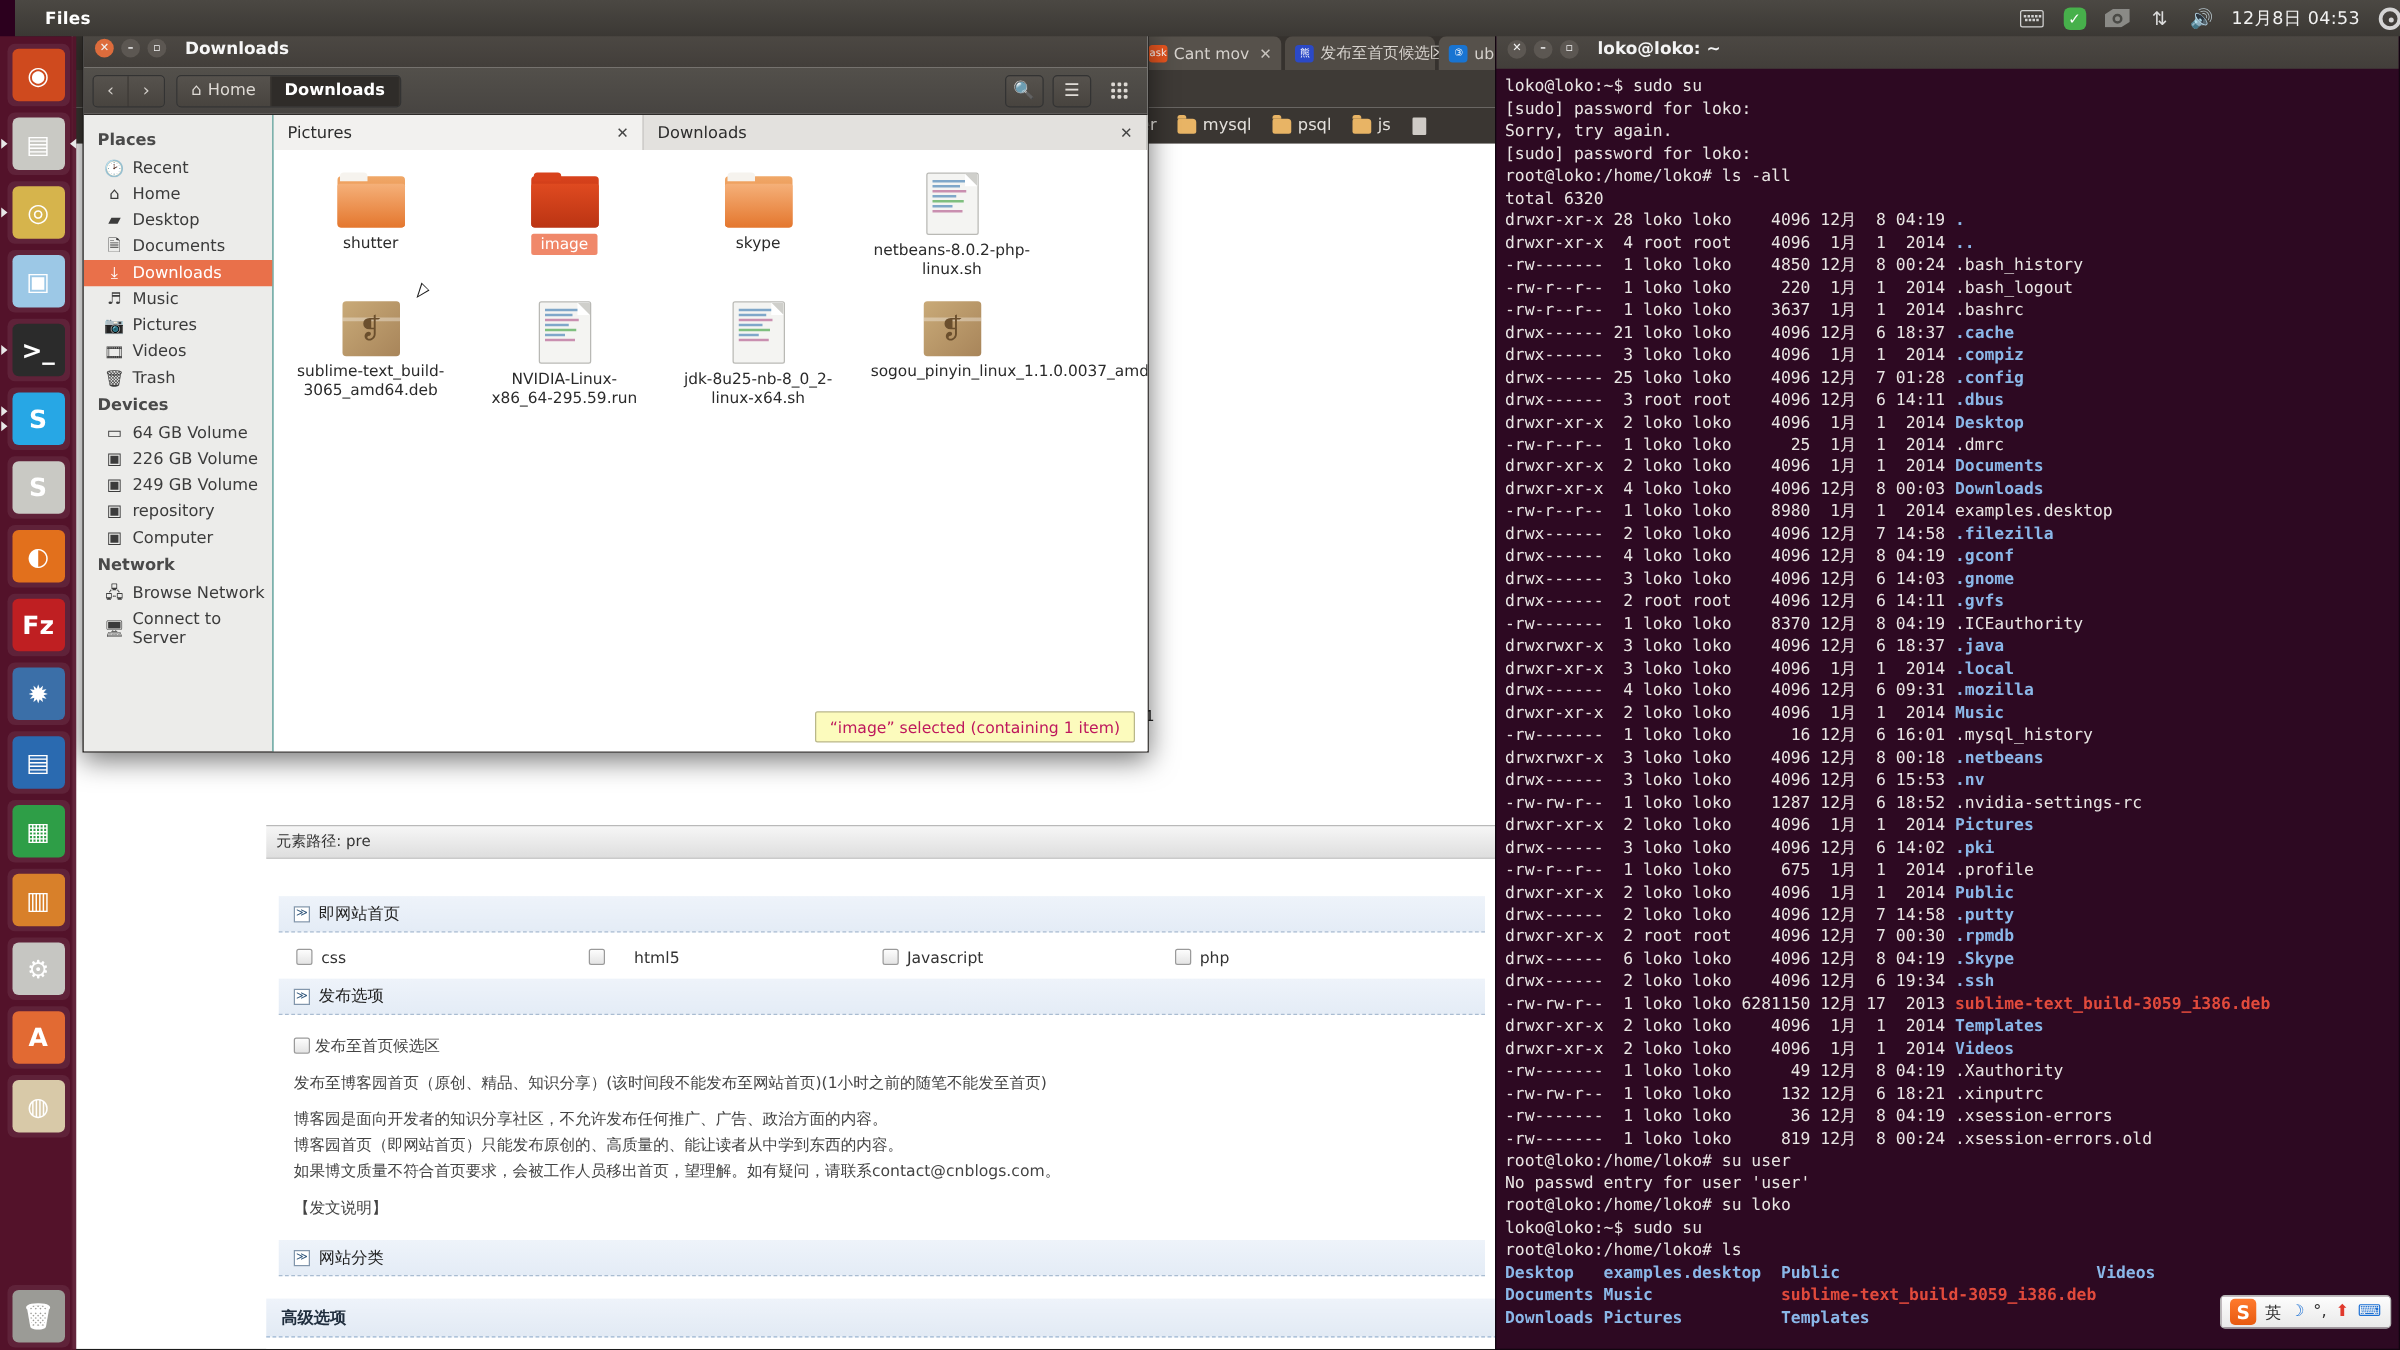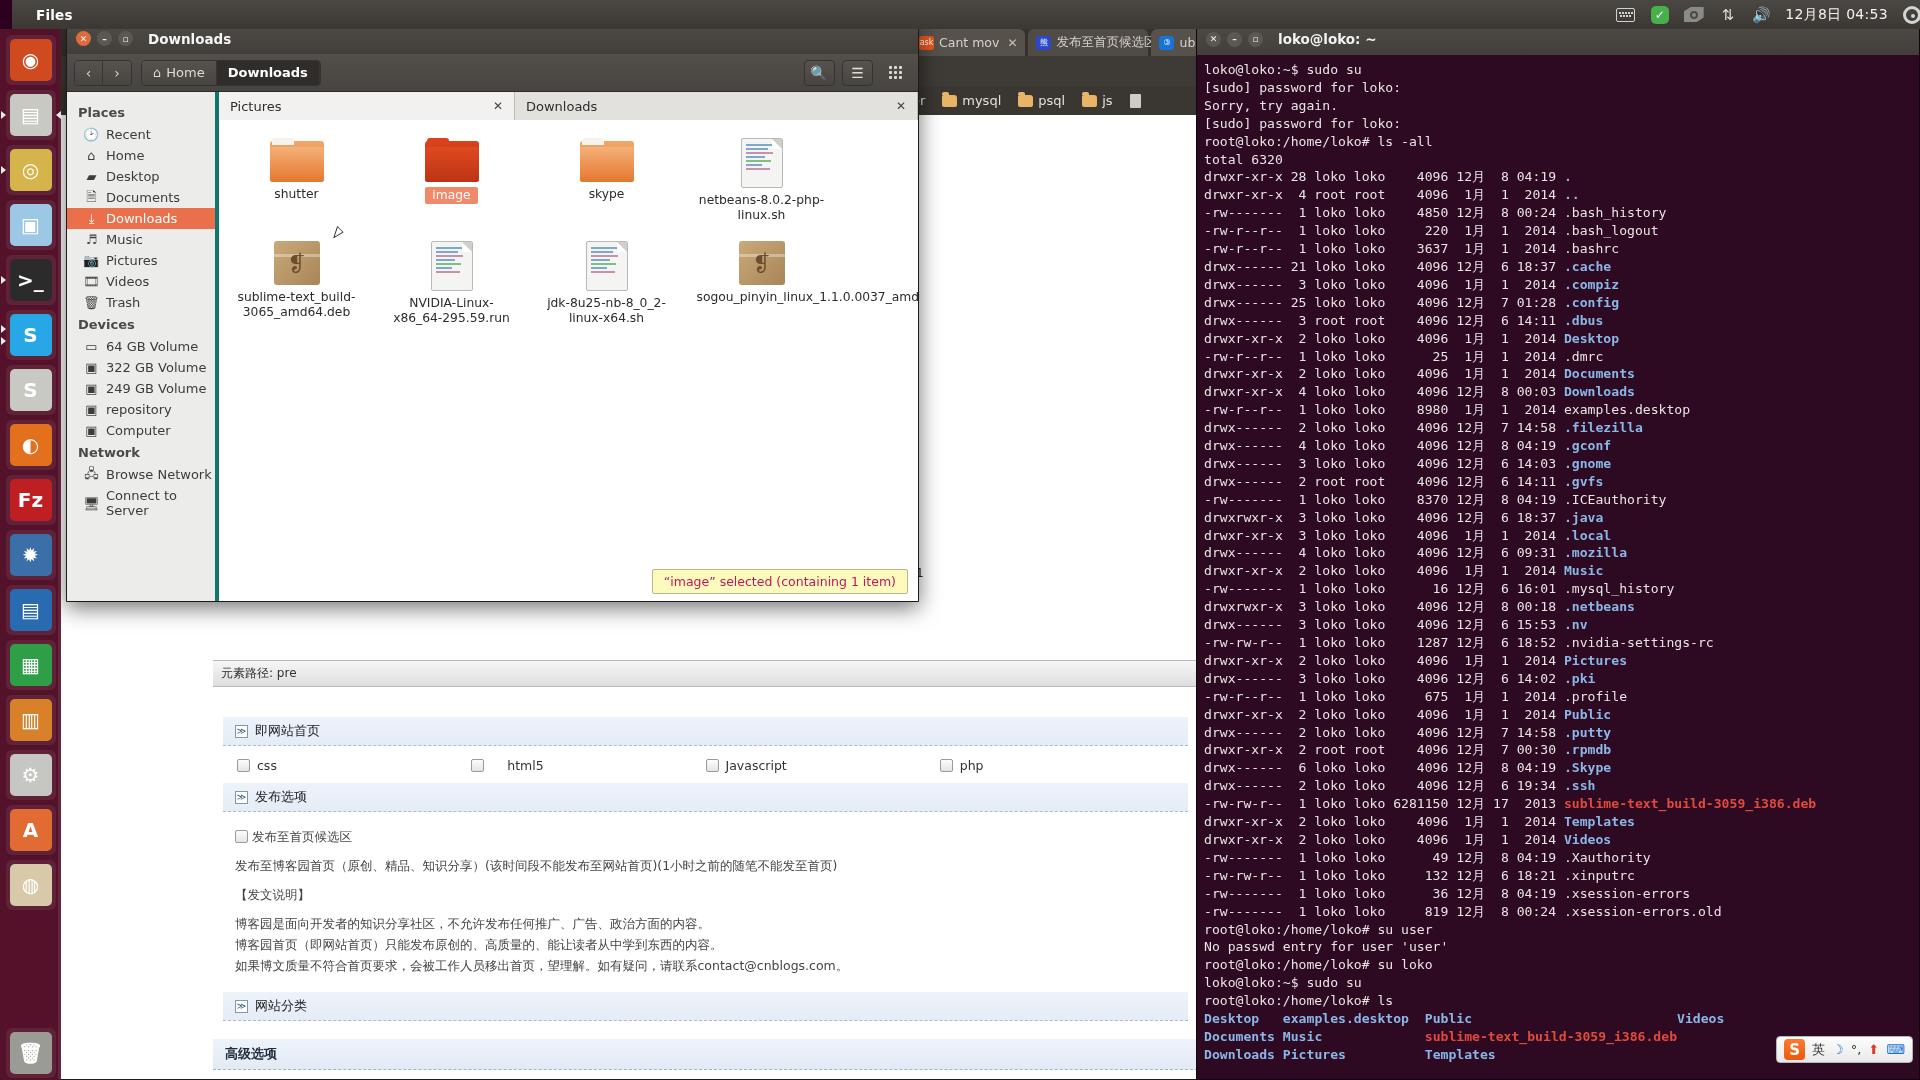--- a/index.html
+++ b/index.html
@@ -137,21 +137,21 @@
            background:linear-gradient(to bottom,#56524d,#48443f); color:#dedad5;border-right:1px solid #3a3632;}
   .crumb.active { background:#2f2c29; color:#fff; font-weight:bold;}
   .tbright { margin-left:auto; display:flex; align-items:center; gap:0; }
   .tbicon { width:31px;height:26px;display:flex;align-items:center;justify-content:center;color:#e0dcd7;font-size:14px;
             background:linear-gradient(to bottom,#56524d,#48443f); border:1px solid #333;border-radius:4px;margin-left:7px;}
   .tbicon.plain{background:none;border:none;}
   .grid-ic{display:grid;grid-template-columns:repeat(3,3px);grid-template-rows:repeat(3,3px);gap:2px;}
   .grid-ic i{width:3px;height:3px;background:#ddd9d4;display:block;border-radius:1px;}
 
   #files-body { display:flex; height:511px; }
-  #files-side { width:152px; background:#ececea; border-right:4px solid #0f766e; padding-top:9px;
+  #files-side { width:152px; background:#ececea; border-right:1px solid #0f766e; padding-top:9px;
                 font-size:13px; color:#3b3b3b; overflow:hidden;}
   .side-head { font-weight:bold; color:#4a4a4a; padding:4px 0 4px 11px; font-size:13px;}
   .side-item { display:flex;align-items:center;gap:7px; padding:3px 0 3px 17px; color:#3c3c3c;}
   .side-item.sel { background:#e9704a; color:#fff; }
   .side-ic { width:15px;height:15px;display:flex;align-items:center;justify-content:center;font-size:13px;flex:none;}
 
   #files-main { flex:1; background:#fff; display:flex; flex-direction:column; position:relative;}
   #pane-tabs { display:flex; height:28px; background:#d8d6d3; }
   .ptab { display:flex;align-items:center;justify-content:space-between; font-size:13px;
           padding:0 11px; color:#2d2d2d; border-right:1px solid #bdbbb8;}
@@ -396,26 +396,26 @@
       <div class="sub-head">
         <span class="dblchev">≫</span>
         <span>发布选项</span>
       </div>
       <div style="height:10px"></div>
       <div class="notice">
         <span class="chk"></span>
         <span>发布至首页候选区</span>
       </div>
       <div class="notice grey">发布至博客园首页（原创、精品、知识分享）(该时间段不能发布至网站首页)(1小时之前的随笔不能发至首页)</div>
-      <div class="notice">【发文说明】</div>
       <div class="notice" id="notice-lines">
           <div>博客园是面向开发者的知识分享社区，不允许发布任何推广、广告、政治方面的内容。</div>
           <div>博客园首页（即网站首页）只能发布原创的、高质量的、能让读者从中学到东西的内容。</div>
           <div>如果博文质量不符合首页要求，会被工作人员移出首页，望理解。如有疑问，请联系contact@cnblogs.com。</div>
         </div>
+      <div class="notice">【发文说明】</div>
       <div style="height:12px"></div>
       <div class="sub-head">
         <span class="dblchev">≫</span>
         <span>网站分类</span>
       </div>
       <div style="height:18px"></div>
       <div class="sec-head">高级选项</div>
 
     </div>
   </div>
@@ -499,21 +499,21 @@
           <span class="side-ic">🗑</span>
           <span>Trash</span>
         </div>
         <div class="side-head">Devices</div>
         <div class="side-item">
           <span class="side-ic">▭</span>
           <span>64 GB Volume</span>
         </div>
         <div class="side-item">
           <span class="side-ic">▣</span>
-          <span>322 GB Volume</span>
+          <span>226 GB Volume</span>
         </div>
         <div class="side-item">
           <span class="side-ic">▣</span>
           <span>249 GB Volume</span>
         </div>
         <div class="side-item">
           <span class="side-ic">▣</span>
           <span>repository</span>
         </div>
         <div class="side-item">

